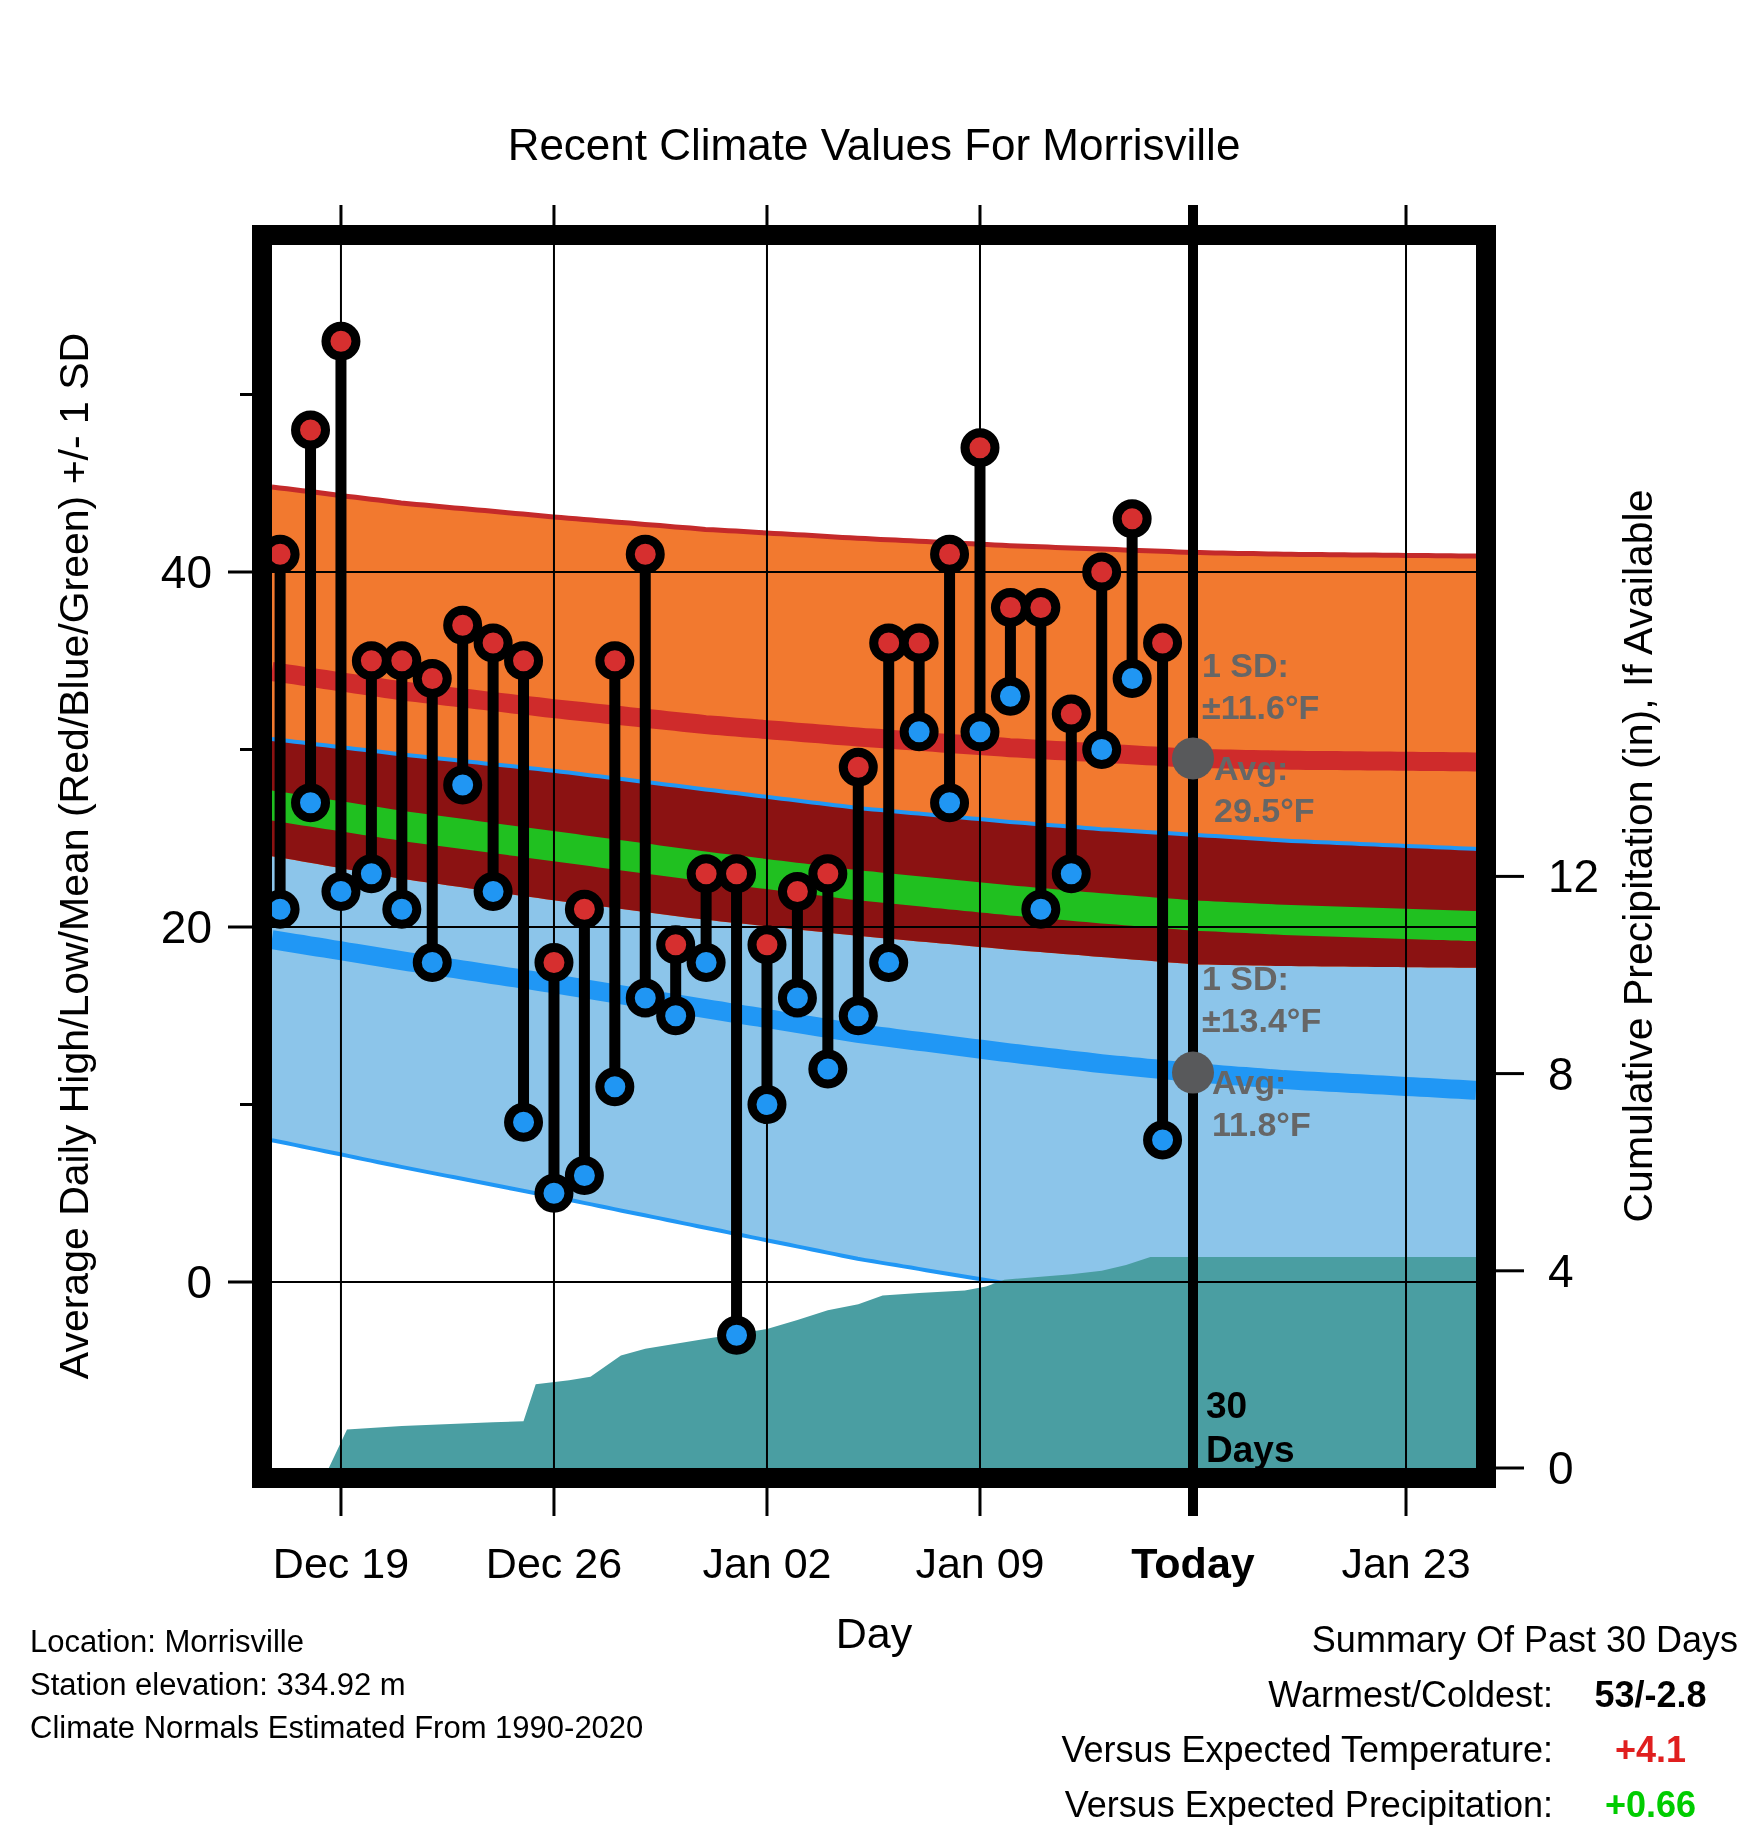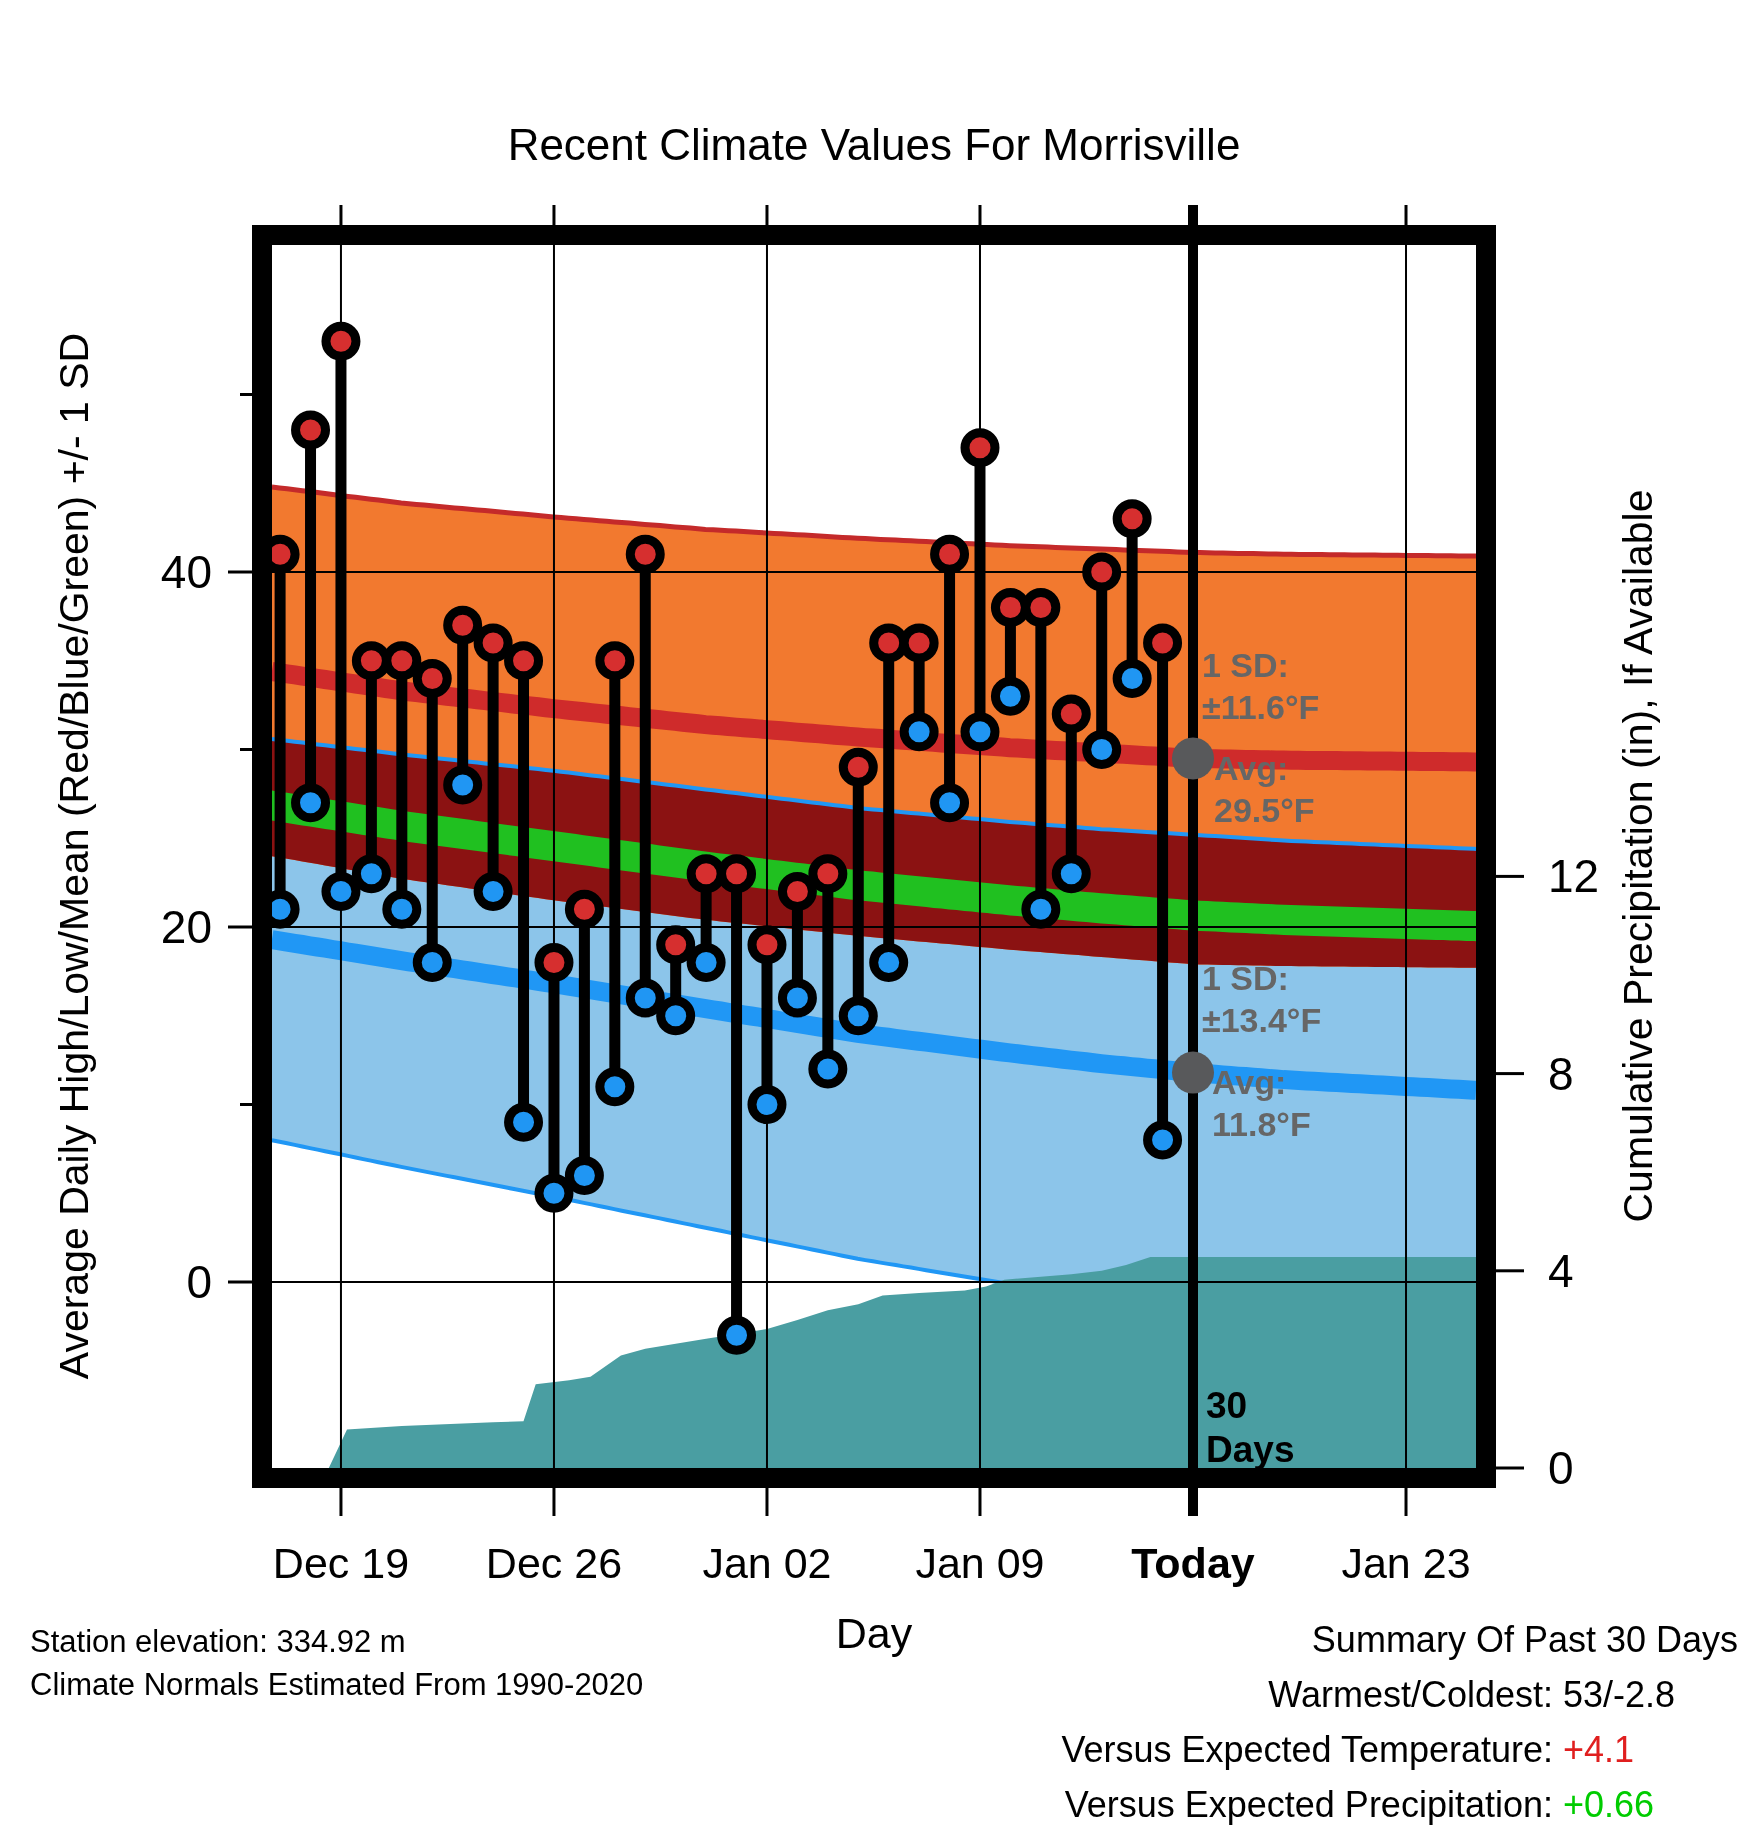--- a/index.html
+++ b/index.html
@@ -2,21 +2,21 @@
 <html><head>
 <meta charset="utf-8">
 <style>
   html,body{margin:0;padding:0;background:#fff;}
   #fig{position:relative;width:1748px;height:1828px;background:#fff;overflow:hidden;
        font-family:"Liberation Sans",sans-serif;}
   #chart-svg{position:absolute;left:0;top:0;}
   .footer-left{position:absolute;left:30px;top:1620px;font-size:31px;line-height:43px;color:#000;}
   .footer-right{position:absolute;right:10px;top:1612px;font-size:36px;line-height:55px;color:#000;text-align:right;}
   .footer-right .row{white-space:nowrap;margin-left:8px;}
-  .footer-right .val{display:inline-block;min-width:175px;text-align:left;font-weight:normal;}
+  .footer-right .val{display:inline-block;min-width:175px;text-align:center;font-weight:bold;}
 </style>
 </head>
 <body>
 
 <div id="fig">
   <svg id="chart-svg" width="1748" height="1828" viewBox="0 0 1748 1828" style="font-family: &quot;Liberation Sans&quot;, sans-serif;">
       <path d="M271.9,739.0 L279.5,739.9 L287.1,740.8 L294.7,741.7 L302.3,742.6 L309.9,743.5 L317.5,744.4 L325.1,745.3 L332.7,746.2 L340.4,747.1 L348.0,748.0 L355.6,748.9 L363.2,749.8 L370.8,750.7 L378.4,751.6 L386.0,752.5 L393.6,753.4 L401.2,754.3 L408.8,755.2 L416.4,756.0 L424.0,756.8 L431.6,757.6 L439.2,758.4 L446.9,759.3 L454.5,760.1 L462.1,760.9 L469.7,761.7 L477.3,762.5 L484.9,763.4 L492.5,764.2 L500.1,765.0 L507.7,765.8 L515.3,766.6 L522.9,767.5 L530.5,768.3 L538.1,769.1 L545.8,769.9 L553.4,770.7 L561.0,771.7 L568.6,772.6 L576.2,773.5 L583.8,774.5 L591.4,775.4 L599.0,776.3 L606.6,777.2 L614.2,778.2 L621.8,779.1 L629.4,780.0 L637.0,781.0 L644.7,781.9 L652.3,782.8 L659.9,783.8 L667.5,784.7 L675.1,785.6 L682.7,786.6 L690.3,787.5 L697.9,788.4 L705.5,789.4 L713.1,790.3 L720.7,791.2 L728.3,792.2 L735.9,793.1 L743.5,794.0 L751.2,795.0 L758.8,795.9 L766.4,796.8 L774.0,797.7 L781.6,798.7 L789.2,799.6 L796.8,800.5 L804.4,801.5 L812.0,802.4 L819.6,803.3 L827.2,804.3 L834.8,805.2 L842.4,806.1 L850.1,807.1 L857.7,808.0 L865.3,808.7 L872.9,809.4 L880.5,810.1 L888.1,810.8 L895.7,811.5 L903.3,812.2 L910.9,812.9 L918.5,813.6 L926.1,814.3 L933.7,815.0 L941.3,815.7 L949.0,816.3 L956.6,817.0 L964.2,817.7 L971.8,818.4 L979.4,819.1 L987.0,819.8 L994.6,820.5 L1002.2,821.2 L1009.8,821.9 L1017.4,822.5 L1025.0,823.1 L1032.6,823.7 L1040.2,824.3 L1047.8,824.9 L1055.5,825.5 L1063.1,826.1 L1070.7,826.7 L1078.3,827.3 L1085.9,828.0 L1093.5,828.6 L1101.1,829.2 L1108.7,829.6 L1116.3,830.1 L1123.9,830.5 L1131.5,831.0 L1139.1,831.5 L1146.7,831.9 L1154.4,832.4 L1162.0,832.8 L1169.6,833.3 L1177.2,833.7 L1184.8,834.2 L1192.4,834.7 L1200.0,835.2 L1207.6,835.7 L1215.2,836.1 L1222.8,836.6 L1230.4,837.1 L1238.0,837.6 L1245.6,838.1 L1253.3,838.6 L1260.9,839.1 L1268.5,839.6 L1276.1,840.1 L1283.7,840.6 L1291.3,841.0 L1298.9,841.3 L1306.5,841.6 L1314.1,841.9 L1321.7,842.3 L1329.3,842.6 L1336.9,842.9 L1344.5,843.2 L1352.1,843.6 L1359.8,843.9 L1367.4,844.2 L1375.0,844.6 L1382.6,844.9 L1390.2,845.2 L1397.8,845.5 L1405.4,845.9 L1413.0,846.2 L1420.6,846.5 L1428.2,846.8 L1435.8,847.2 L1443.4,847.5 L1451.0,847.8 L1458.7,848.2 L1466.3,848.5 L1473.9,848.8 L1476.0,848.9 L1476.0,1331.7 L1473.9,1331.6 L1466.3,1331.0 L1458.7,1330.5 L1451.0,1330.0 L1443.4,1329.5 L1435.8,1329.0 L1428.2,1328.4 L1420.6,1327.9 L1413.0,1327.4 L1405.4,1326.9 L1397.8,1326.4 L1390.2,1325.9 L1382.6,1325.3 L1375.0,1324.8 L1367.4,1324.3 L1359.8,1323.8 L1352.1,1323.3 L1344.5,1322.7 L1336.9,1322.2 L1329.3,1321.7 L1321.7,1321.2 L1314.1,1320.7 L1306.5,1320.2 L1298.9,1319.6 L1291.3,1319.1 L1283.7,1318.6 L1276.1,1317.9 L1268.5,1317.2 L1260.9,1316.5 L1253.3,1315.8 L1245.6,1315.2 L1238.0,1314.5 L1230.4,1313.8 L1222.8,1313.1 L1215.2,1312.4 L1207.6,1311.7 L1200.0,1311.0 L1192.4,1310.3 L1184.8,1309.3 L1177.2,1308.3 L1169.6,1307.3 L1162.0,1306.2 L1154.4,1305.2 L1146.7,1304.2 L1139.1,1303.2 L1131.5,1302.1 L1123.9,1301.1 L1116.3,1300.1 L1108.7,1299.1 L1101.1,1298.0 L1093.5,1296.9 L1085.9,1295.7 L1078.3,1294.5 L1070.7,1293.4 L1063.1,1292.2 L1055.5,1291.0 L1047.8,1289.9 L1040.2,1288.7 L1032.6,1287.5 L1025.0,1286.3 L1017.4,1285.2 L1009.8,1284.0 L1002.2,1282.7 L994.6,1281.5 L987.0,1280.2 L979.4,1279.0 L971.8,1277.7 L964.2,1276.4 L956.6,1275.2 L949.0,1273.9 L941.3,1272.7 L933.7,1271.4 L926.1,1270.2 L918.5,1268.9 L910.9,1267.6 L903.3,1266.4 L895.7,1265.1 L888.1,1263.9 L880.5,1262.6 L872.9,1261.3 L865.3,1260.1 L857.7,1258.8 L850.1,1257.2 L842.4,1255.7 L834.8,1254.1 L827.2,1252.6 L819.6,1251.0 L812.0,1249.5 L804.4,1247.9 L796.8,1246.4 L789.2,1244.8 L781.6,1243.3 L774.0,1241.7 L766.4,1240.2 L758.8,1238.6 L751.2,1237.1 L743.5,1235.5 L735.9,1234.0 L728.3,1232.4 L720.7,1230.8 L713.1,1229.3 L705.5,1227.7 L697.9,1226.2 L690.3,1224.6 L682.7,1223.1 L675.1,1221.5 L667.5,1220.0 L659.9,1218.4 L652.3,1216.9 L644.7,1215.3 L637.0,1213.8 L629.4,1212.2 L621.8,1210.7 L614.2,1209.1 L606.6,1207.5 L599.0,1206.0 L591.4,1204.4 L583.8,1202.9 L576.2,1201.3 L568.6,1199.8 L561.0,1198.2 L553.4,1196.7 L545.8,1195.2 L538.1,1193.7 L530.5,1192.2 L522.9,1190.7 L515.3,1189.2 L507.7,1187.8 L500.1,1186.3 L492.5,1184.8 L484.9,1183.3 L477.3,1181.8 L469.7,1180.3 L462.1,1178.8 L454.5,1177.3 L446.9,1175.9 L439.2,1174.4 L431.6,1172.9 L424.0,1171.4 L416.4,1169.9 L408.8,1168.4 L401.2,1166.9 L393.6,1165.3 L386.0,1163.8 L378.4,1162.2 L370.8,1160.6 L363.2,1159.1 L355.6,1157.5 L348.0,1155.9 L340.4,1154.3 L332.7,1152.8 L325.1,1151.2 L317.5,1149.6 L309.9,1148.1 L302.3,1146.5 L294.7,1144.9 L287.1,1143.3 L279.5,1141.8 L271.9,1140.2 Z" fill="#8CC5EA" stroke="none"></path>
       <path d="M271.9,1140.2 L279.5,1141.8 L287.1,1143.3 L294.7,1144.9 L302.3,1146.5 L309.9,1148.1 L317.5,1149.6 L325.1,1151.2 L332.7,1152.8 L340.4,1154.3 L348.0,1155.9 L355.6,1157.5 L363.2,1159.1 L370.8,1160.6 L378.4,1162.2 L386.0,1163.8 L393.6,1165.3 L401.2,1166.9 L408.8,1168.4 L416.4,1169.9 L424.0,1171.4 L431.6,1172.9 L439.2,1174.4 L446.9,1175.9 L454.5,1177.3 L462.1,1178.8 L469.7,1180.3 L477.3,1181.8 L484.9,1183.3 L492.5,1184.8 L500.1,1186.3 L507.7,1187.8 L515.3,1189.2 L522.9,1190.7 L530.5,1192.2 L538.1,1193.7 L545.8,1195.2 L553.4,1196.7 L561.0,1198.2 L568.6,1199.8 L576.2,1201.3 L583.8,1202.9 L591.4,1204.4 L599.0,1206.0 L606.6,1207.5 L614.2,1209.1 L621.8,1210.7 L629.4,1212.2 L637.0,1213.8 L644.7,1215.3 L652.3,1216.9 L659.9,1218.4 L667.5,1220.0 L675.1,1221.5 L682.7,1223.1 L690.3,1224.6 L697.9,1226.2 L705.5,1227.7 L713.1,1229.3 L720.7,1230.8 L728.3,1232.4 L735.9,1234.0 L743.5,1235.5 L751.2,1237.1 L758.8,1238.6 L766.4,1240.2 L774.0,1241.7 L781.6,1243.3 L789.2,1244.8 L796.8,1246.4 L804.4,1247.9 L812.0,1249.5 L819.6,1251.0 L827.2,1252.6 L834.8,1254.1 L842.4,1255.7 L850.1,1257.2 L857.7,1258.8 L865.3,1260.1 L872.9,1261.3 L880.5,1262.6 L888.1,1263.9 L895.7,1265.1 L903.3,1266.4 L910.9,1267.6 L918.5,1268.9 L926.1,1270.2 L933.7,1271.4 L941.3,1272.7 L949.0,1273.9 L956.6,1275.2 L964.2,1276.4 L971.8,1277.7 L979.4,1279.0 L987.0,1280.2 L994.6,1281.5 L1002.2,1282.7 L1009.8,1284.0 L1017.4,1285.2 L1025.0,1286.3 L1032.6,1287.5 L1040.2,1288.7 L1047.8,1289.9 L1055.5,1291.0 L1063.1,1292.2 L1070.7,1293.4 L1078.3,1294.5 L1085.9,1295.7 L1093.5,1296.9 L1101.1,1298.0 L1108.7,1299.1 L1116.3,1300.1 L1123.9,1301.1 L1131.5,1302.1 L1139.1,1303.2 L1146.7,1304.2 L1154.4,1305.2 L1162.0,1306.2 L1169.6,1307.3 L1177.2,1308.3 L1184.8,1309.3 L1192.4,1310.3 L1200.0,1311.0 L1207.6,1311.7 L1215.2,1312.4 L1222.8,1313.1 L1230.4,1313.8 L1238.0,1314.5 L1245.6,1315.2 L1253.3,1315.8 L1260.9,1316.5 L1268.5,1317.2 L1276.1,1317.9 L1283.7,1318.6 L1291.3,1319.1 L1298.9,1319.6 L1306.5,1320.2 L1314.1,1320.7 L1321.7,1321.2 L1329.3,1321.7 L1336.9,1322.2 L1344.5,1322.7 L1352.1,1323.3 L1359.8,1323.8 L1367.4,1324.3 L1375.0,1324.8 L1382.6,1325.3 L1390.2,1325.9 L1397.8,1326.4 L1405.4,1326.9 L1413.0,1327.4 L1420.6,1327.9 L1428.2,1328.4 L1435.8,1329.0 L1443.4,1329.5 L1451.0,1330.0 L1458.7,1330.5 L1466.3,1331.0 L1473.9,1331.6 L1476.0,1331.7" fill="none" stroke="#2097F5" stroke-width="4"></path>
       <path d="M271.9,486.9 L279.5,487.9 L287.1,488.8 L294.7,489.7 L302.3,490.7 L309.9,491.6 L317.5,492.6 L325.1,493.5 L332.7,494.5 L340.4,495.4 L348.0,496.4 L355.6,497.3 L363.2,498.2 L370.8,499.2 L378.4,500.1 L386.0,501.1 L393.6,502.0 L401.2,503.0 L408.8,503.7 L416.4,504.4 L424.0,505.1 L431.6,505.8 L439.2,506.5 L446.9,507.2 L454.5,507.9 L462.1,508.6 L469.7,509.3 L477.3,510.0 L484.9,510.6 L492.5,511.3 L500.1,512.0 L507.7,512.7 L515.3,513.4 L522.9,514.1 L530.5,514.8 L538.1,515.5 L545.8,516.2 L553.4,516.9 L561.0,517.5 L568.6,518.2 L576.2,518.8 L583.8,519.4 L591.4,520.0 L599.0,520.7 L606.6,521.3 L614.2,521.9 L621.8,522.5 L629.4,523.1 L637.0,523.8 L644.7,524.4 L652.3,525.0 L659.9,525.6 L667.5,526.2 L675.1,526.9 L682.7,527.5 L690.3,528.1 L697.9,528.7 L705.5,529.4 L713.1,529.8 L720.7,530.3 L728.3,530.7 L735.9,531.1 L743.5,531.6 L751.2,532.0 L758.8,532.5 L766.4,532.9 L774.0,533.4 L781.6,533.8 L789.2,534.2 L796.8,534.7 L804.4,535.1 L812.0,535.6 L819.6,536.0 L827.2,536.5 L834.8,536.9 L842.4,537.4 L850.1,537.8 L857.7,538.2 L865.3,538.6 L872.9,539.0 L880.5,539.4 L888.1,539.7 L895.7,540.1 L903.3,540.5 L910.9,540.8 L918.5,541.2 L926.1,541.6 L933.7,542.0 L941.3,542.3 L949.0,542.7 L956.6,543.1 L964.2,543.4 L971.8,543.8 L979.4,544.2 L987.0,544.6 L994.6,544.9 L1002.2,545.3 L1009.8,545.7 L1017.4,546.0 L1025.0,546.2 L1032.6,546.5 L1040.2,546.8 L1047.8,547.1 L1055.5,547.4 L1063.1,547.7 L1070.7,547.9 L1078.3,548.2 L1085.9,548.5 L1093.5,548.8 L1101.1,549.1 L1108.7,549.3 L1116.3,549.6 L1123.9,549.9 L1131.5,550.2 L1139.1,550.5 L1146.7,550.8 L1154.4,551.0 L1162.0,551.3 L1169.6,551.6 L1177.2,551.9 L1184.8,552.2 L1192.4,552.5 L1200.0,552.6 L1207.6,552.8 L1215.2,552.9 L1222.8,553.1 L1230.4,553.2 L1238.0,553.4 L1245.6,553.5 L1253.3,553.6 L1260.9,553.8 L1268.5,553.9 L1276.1,554.1 L1283.7,554.2 L1291.3,554.3 L1298.9,554.4 L1306.5,554.5 L1314.1,554.5 L1321.7,554.6 L1329.3,554.7 L1336.9,554.7 L1344.5,554.8 L1352.1,554.9 L1359.8,554.9 L1367.4,555.0 L1375.0,555.1 L1382.6,555.2 L1390.2,555.2 L1397.8,555.3 L1405.4,555.4 L1413.0,555.4 L1420.6,555.5 L1428.2,555.6 L1435.8,555.7 L1443.4,555.7 L1451.0,555.8 L1458.7,555.9 L1466.3,555.9 L1473.9,556.0 L1476.0,556.0 L1476.0,967.8 L1473.9,967.8 L1466.3,967.7 L1458.7,967.7 L1451.0,967.6 L1443.4,967.5 L1435.8,967.5 L1428.2,967.4 L1420.6,967.3 L1413.0,967.2 L1405.4,967.2 L1397.8,967.1 L1390.2,967.0 L1382.6,967.0 L1375.0,966.9 L1367.4,966.8 L1359.8,966.7 L1352.1,966.7 L1344.5,966.6 L1336.9,966.5 L1329.3,966.5 L1321.7,966.4 L1314.1,966.3 L1306.5,966.3 L1298.9,966.2 L1291.3,966.1 L1283.7,966.0 L1276.1,965.9 L1268.5,965.7 L1260.9,965.6 L1253.3,965.4 L1245.6,965.3 L1238.0,965.2 L1230.4,965.0 L1222.8,964.9 L1215.2,964.7 L1207.6,964.6 L1200.0,964.4 L1192.4,964.2 L1184.8,963.6 L1177.2,963.0 L1169.6,962.4 L1162.0,961.8 L1154.4,961.2 L1146.7,960.6 L1139.1,960.0 L1131.5,959.4 L1123.9,958.8 L1116.3,958.2 L1108.7,957.6 L1101.1,957.0 L1093.5,956.4 L1085.9,955.8 L1078.3,955.1 L1070.7,954.5 L1063.1,953.9 L1055.5,953.3 L1047.8,952.7 L1040.2,952.1 L1032.6,951.5 L1025.0,950.9 L1017.4,950.3 L1009.8,949.7 L1002.2,949.0 L994.6,948.3 L987.0,947.6 L979.4,946.9 L971.8,946.2 L964.2,945.5 L956.6,944.8 L949.0,944.1 L941.3,943.5 L933.7,942.8 L926.1,942.1 L918.5,941.4 L910.9,940.7 L903.3,940.0 L895.7,939.3 L888.1,938.6 L880.5,937.9 L872.9,937.2 L865.3,936.5 L857.7,935.8 L850.1,935.0 L842.4,934.2 L834.8,933.4 L827.2,932.6 L819.6,931.8 L812.0,931.0 L804.4,930.2 L796.8,929.4 L789.2,928.6 L781.6,927.8 L774.0,927.0 L766.4,926.2 L758.8,925.4 L751.2,924.6 L743.5,923.8 L735.9,923.0 L728.3,922.2 L720.7,921.4 L713.1,920.6 L705.5,919.8 L697.9,918.8 L690.3,917.9 L682.7,916.9 L675.1,915.9 L667.5,914.9 L659.9,914.0 L652.3,913.0 L644.7,912.0 L637.0,911.0 L629.4,910.1 L621.8,909.1 L614.2,908.1 L606.6,907.1 L599.0,906.2 L591.4,905.2 L583.8,904.2 L576.2,903.2 L568.6,902.2 L561.0,901.3 L553.4,900.3 L545.8,899.2 L538.1,898.1 L530.5,897.1 L522.9,896.0 L515.3,894.9 L507.7,893.8 L500.1,892.7 L492.5,891.7 L484.9,890.6 L477.3,889.5 L469.7,888.4 L462.1,887.3 L454.5,886.3 L446.9,885.2 L439.2,884.1 L431.6,883.0 L424.0,882.0 L416.4,880.9 L408.8,879.8 L401.2,878.7 L393.6,877.4 L386.0,876.0 L378.4,874.7 L370.8,873.4 L363.2,872.1 L355.6,870.7 L348.0,869.4 L340.4,868.1 L332.7,866.8 L325.1,865.4 L317.5,864.1 L309.9,862.8 L302.3,861.5 L294.7,860.1 L287.1,858.8 L279.5,857.5 L271.9,856.2 Z" fill="#F2792F" stroke="none"></path>
       <path d="M271.9,486.9 L279.5,487.9 L287.1,488.8 L294.7,489.7 L302.3,490.7 L309.9,491.6 L317.5,492.6 L325.1,493.5 L332.7,494.5 L340.4,495.4 L348.0,496.4 L355.6,497.3 L363.2,498.2 L370.8,499.2 L378.4,500.1 L386.0,501.1 L393.6,502.0 L401.2,503.0 L408.8,503.7 L416.4,504.4 L424.0,505.1 L431.6,505.8 L439.2,506.5 L446.9,507.2 L454.5,507.9 L462.1,508.6 L469.7,509.3 L477.3,510.0 L484.9,510.6 L492.5,511.3 L500.1,512.0 L507.7,512.7 L515.3,513.4 L522.9,514.1 L530.5,514.8 L538.1,515.5 L545.8,516.2 L553.4,516.9 L561.0,517.5 L568.6,518.2 L576.2,518.8 L583.8,519.4 L591.4,520.0 L599.0,520.7 L606.6,521.3 L614.2,521.9 L621.8,522.5 L629.4,523.1 L637.0,523.8 L644.7,524.4 L652.3,525.0 L659.9,525.6 L667.5,526.2 L675.1,526.9 L682.7,527.5 L690.3,528.1 L697.9,528.7 L705.5,529.4 L713.1,529.8 L720.7,530.3 L728.3,530.7 L735.9,531.1 L743.5,531.6 L751.2,532.0 L758.8,532.5 L766.4,532.9 L774.0,533.4 L781.6,533.8 L789.2,534.2 L796.8,534.7 L804.4,535.1 L812.0,535.6 L819.6,536.0 L827.2,536.5 L834.8,536.9 L842.4,537.4 L850.1,537.8 L857.7,538.2 L865.3,538.6 L872.9,539.0 L880.5,539.4 L888.1,539.7 L895.7,540.1 L903.3,540.5 L910.9,540.8 L918.5,541.2 L926.1,541.6 L933.7,542.0 L941.3,542.3 L949.0,542.7 L956.6,543.1 L964.2,543.4 L971.8,543.8 L979.4,544.2 L987.0,544.6 L994.6,544.9 L1002.2,545.3 L1009.8,545.7 L1017.4,546.0 L1025.0,546.2 L1032.6,546.5 L1040.2,546.8 L1047.8,547.1 L1055.5,547.4 L1063.1,547.7 L1070.7,547.9 L1078.3,548.2 L1085.9,548.5 L1093.5,548.8 L1101.1,549.1 L1108.7,549.3 L1116.3,549.6 L1123.9,549.9 L1131.5,550.2 L1139.1,550.5 L1146.7,550.8 L1154.4,551.0 L1162.0,551.3 L1169.6,551.6 L1177.2,551.9 L1184.8,552.2 L1192.4,552.5 L1200.0,552.6 L1207.6,552.8 L1215.2,552.9 L1222.8,553.1 L1230.4,553.2 L1238.0,553.4 L1245.6,553.5 L1253.3,553.6 L1260.9,553.8 L1268.5,553.9 L1276.1,554.1 L1283.7,554.2 L1291.3,554.3 L1298.9,554.4 L1306.5,554.5 L1314.1,554.5 L1321.7,554.6 L1329.3,554.7 L1336.9,554.7 L1344.5,554.8 L1352.1,554.9 L1359.8,554.9 L1367.4,555.0 L1375.0,555.1 L1382.6,555.2 L1390.2,555.2 L1397.8,555.3 L1405.4,555.4 L1413.0,555.4 L1420.6,555.5 L1428.2,555.6 L1435.8,555.7 L1443.4,555.7 L1451.0,555.8 L1458.7,555.9 L1466.3,555.9 L1473.9,556.0 L1476.0,556.0" fill="none" stroke="#C42A2A" stroke-width="5"></path>
@@ -173,20 +173,21 @@
       <text x="1206" y="1418" font-size="37" text-anchor="start" fill="#000" font-weight="bold" transform="">30</text>
       <text x="1206" y="1462" font-size="37" text-anchor="start" fill="#000" font-weight="bold" transform="">Days</text>
       <rect x="262" y="235" width="1224" height="1243" fill="none" stroke="#000" stroke-width="20"></rect>
       <text x="874" y="160" font-size="44" text-anchor="middle" fill="#000" font-weight="normal" transform="">Recent Climate Values For Morrisville</text>
       <text x="874" y="1648" font-size="43" text-anchor="middle" fill="#000" font-weight="normal" transform="">Day</text>
       <text x="0" y="0" font-size="41" text-anchor="middle" fill="#000" font-weight="normal" transform="translate(88,856) rotate(-90)">Average Daily High/Low/Mean (Red/Blue/Green) +/- 1 SD</text>
       <text x="0" y="0" font-size="41" text-anchor="middle" fill="#000" font-weight="normal" transform="translate(1652,856) rotate(-90)">Cumulative Precipitation (in), If Available</text>
     </svg>
 
   <div class="footer-left">
+    <div>Location: Morrisville</div>
     <div>Station elevation: 334.92 m</div>
     <div>Climate Normals Estimated From 1990-2020</div>
   </div>
 
   <div class="footer-right">
     <div class="row">Summary Of Past 30 Days</div>
     <div class="row">
       <span>Warmest/Coldest:</span>
       <span class="val" style="color: rgb(0, 0, 0);">53/-2.8</span>
     </div>

